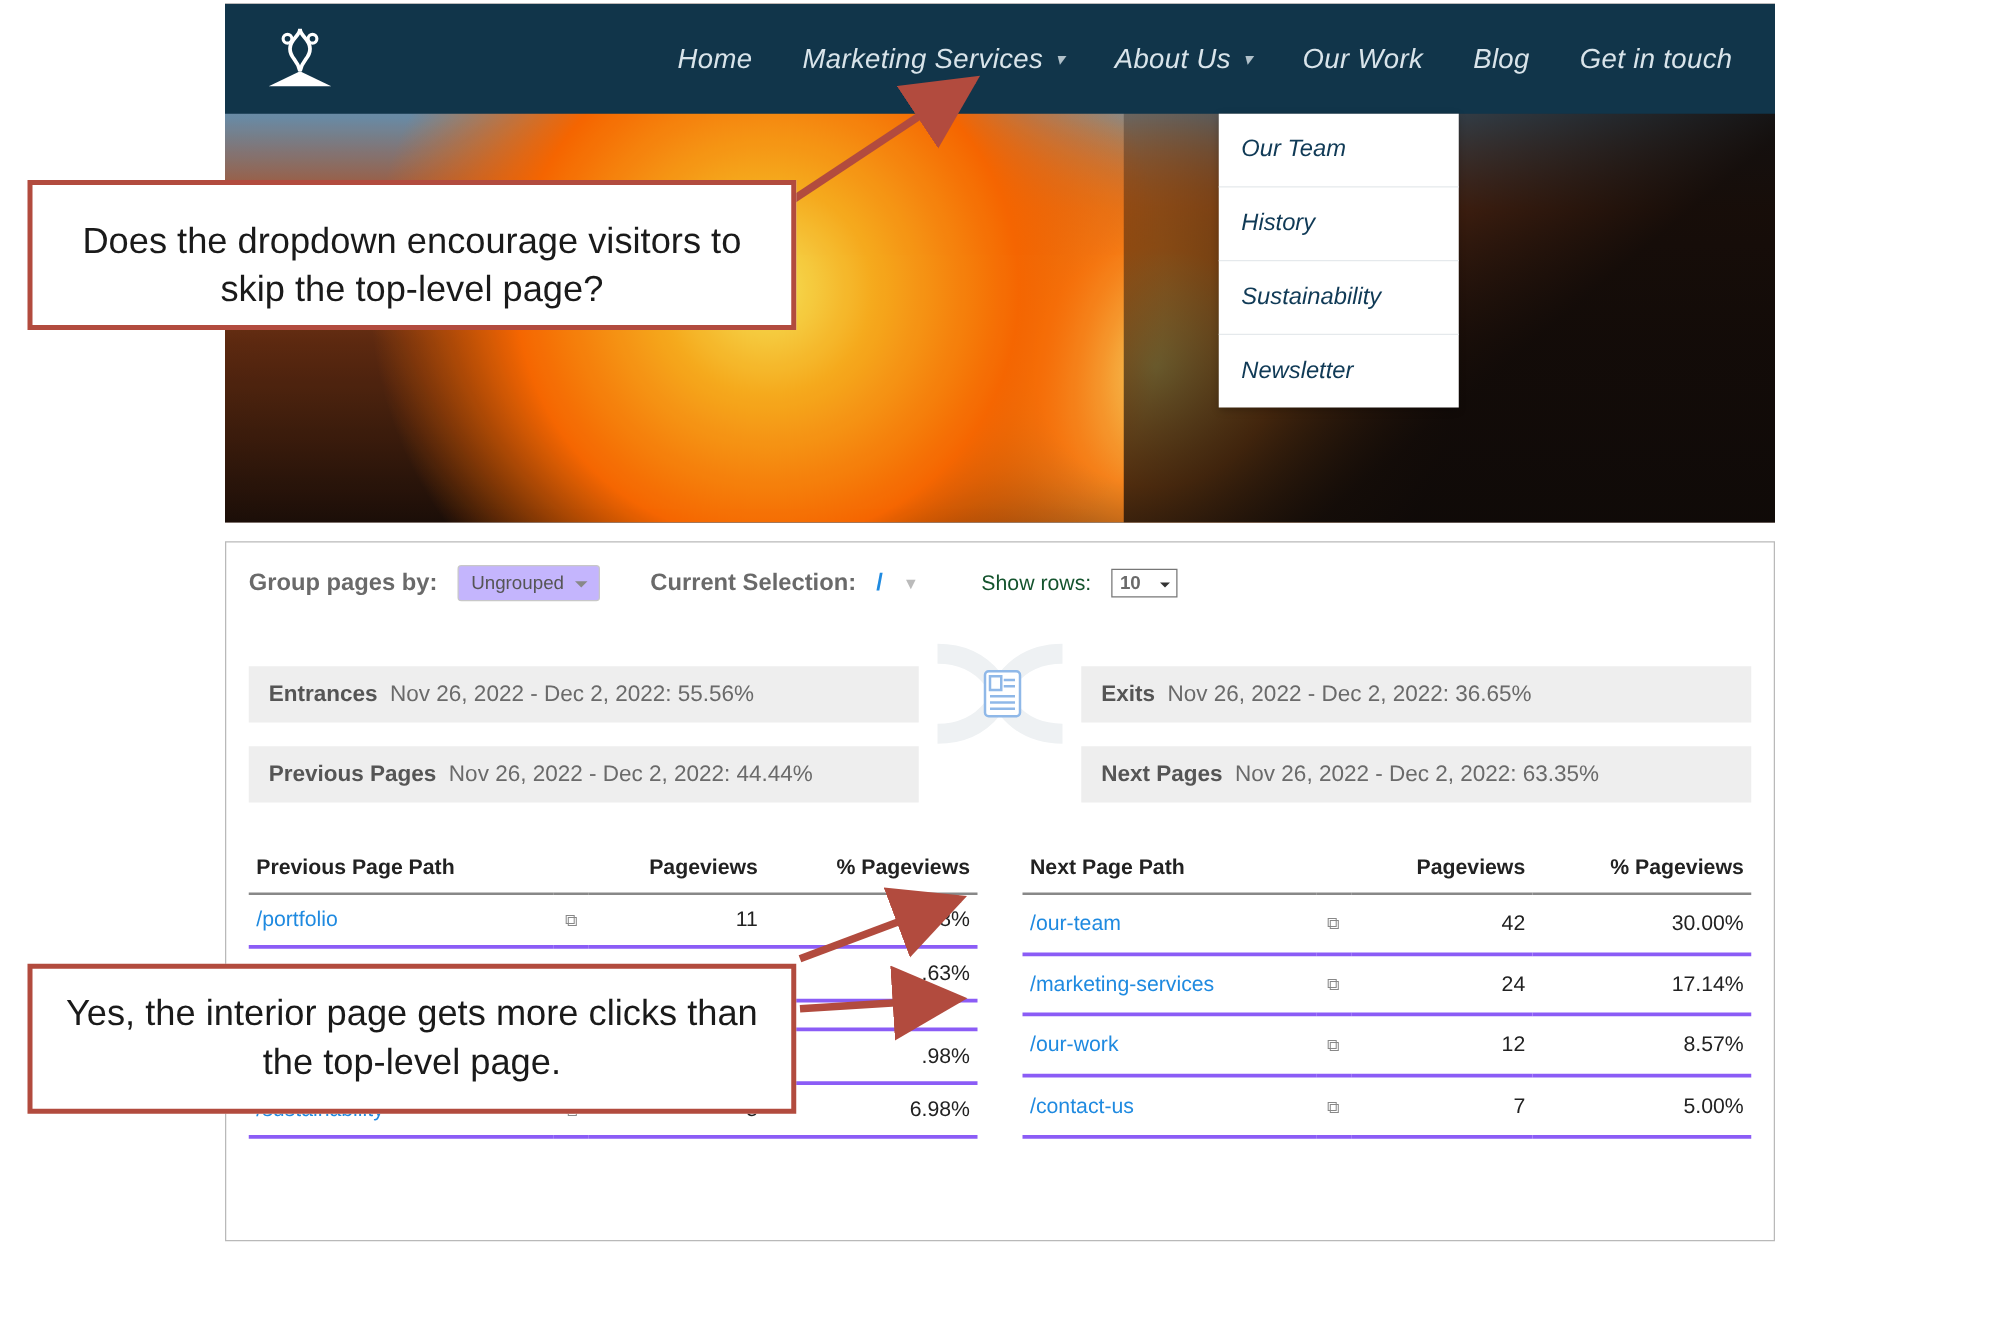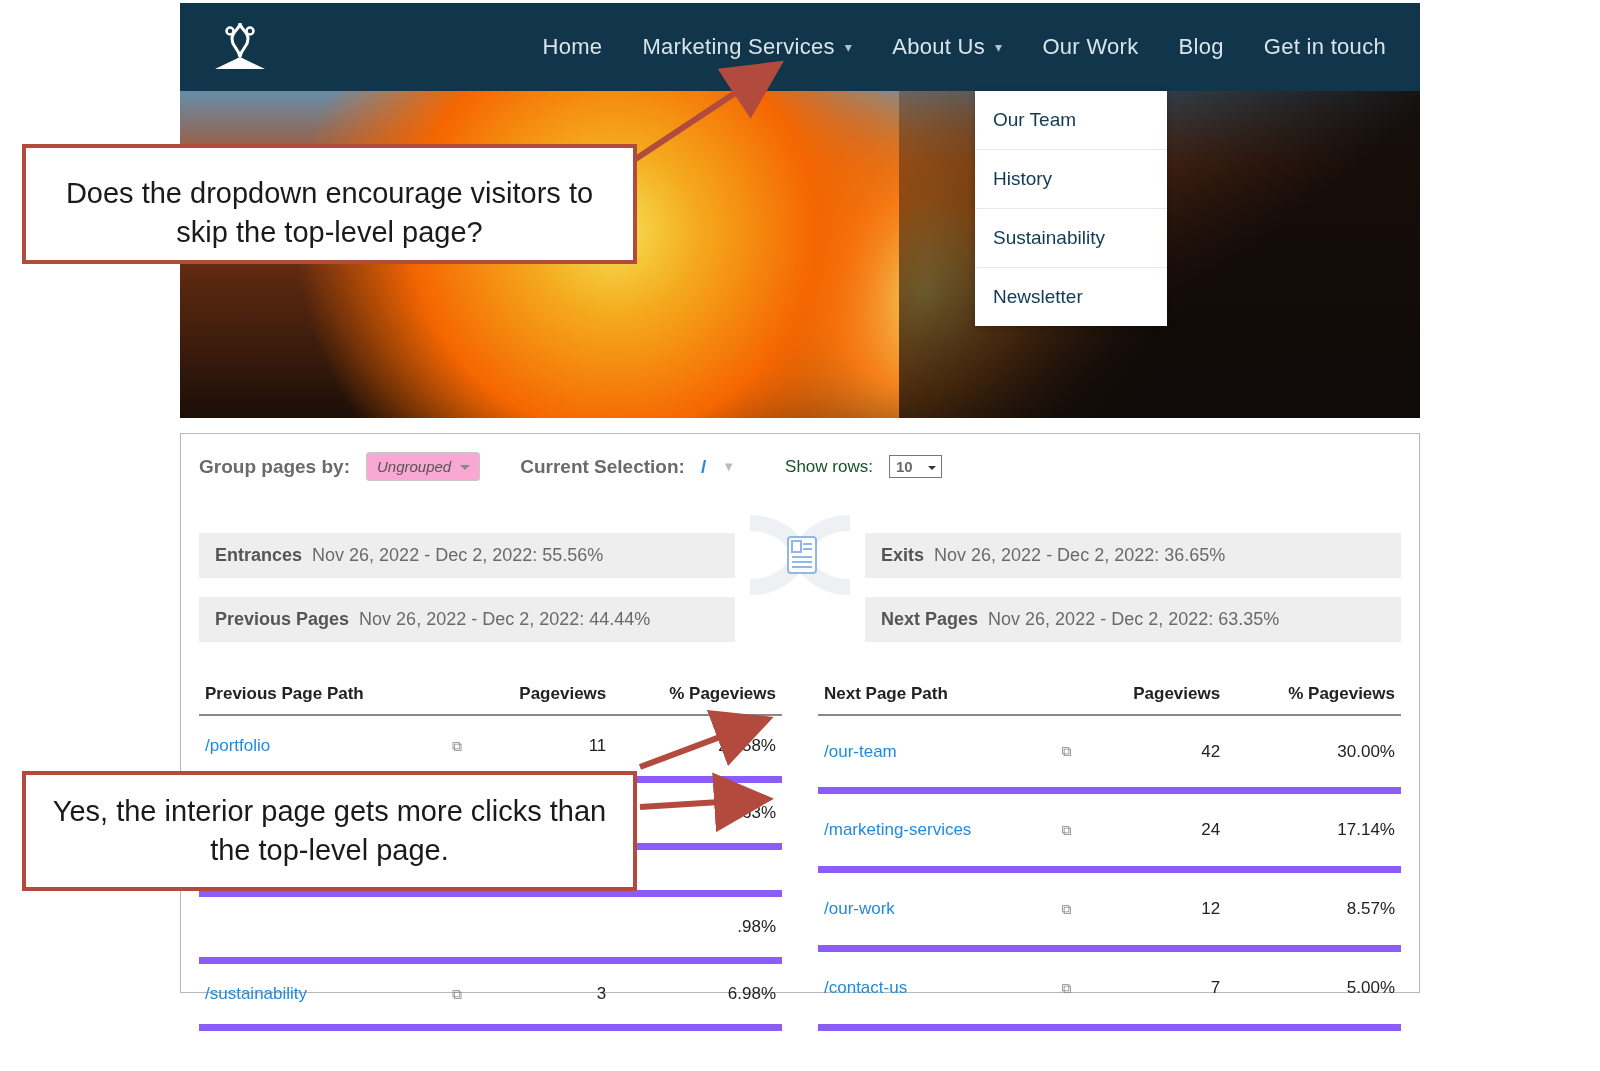--- a/index.html
+++ b/index.html
@@ -12,20 +12,21 @@
     overflow: hidden;
   }
 
   
   .site {
     position: absolute;
     left: 180px; top: 3px;
     width: 1240px; height: 415px;
     background: #3b2318;
     overflow: hidden;
+    font-style: italic;
   }
   
   .site-bg {
     position:absolute; inset:0;
     background:
       radial-gradient(circle at 35% 55%, #ffec5a 0%, #ffb21e 10%, #ff6a00 24%, rgba(255,106,0,0) 38%),
       radial-gradient(circle at 60% 70%, #ffe169 0%, #ff8a1e 12%, rgba(255,90,0,0) 30%),
       linear-gradient(180deg,#7fa6c5 0%, #6c91ac 22%, #b45121 40%, #5f2a10 65%, #1a0e08 100%);
     opacity:0.95;
   }
@@ -103,25 +104,24 @@
     color:#2c2c2c;
   }
   .toolbar {
     display:flex; align-items:center; gap:16px;
     font-size:19px;
     color:#6a6a6a;
     font-weight:600;
   }
   .toolbar .sel-path { color:#1f8ae0; }
   .dd {
-    background:#f9a8d4; border:1px solid #c8c8c8; border-radius:3px;
+    background:#c4b5fd; border:1px solid #c8c8c8; border-radius:3px;
     padding:5px 28px 5px 10px;
     font-size:15px; color:#555; font-weight:400;
     position:relative;
-    font-style:italic;
   }
   .dd::after {
     content:""; position:absolute; right:9px; top:50%;
     border:5px solid transparent; border-top-color:#888;
     transform:translateY(-2px);
   }
   .show-rows-lbl { font-size:17px; font-weight:400; color:#14532d; }
   .show-rows {
     border:1px solid #777; padding:2px 28px 2px 6px; font-size:15px;
     position:relative; background:#fff;
@@ -155,22 +155,22 @@
   }
   table { width:100%; border-collapse:collapse; font-size:17px; }
   th {
     text-align:left; font-weight:700; color:#222;
     padding:8px 6px 10px;
     border-bottom:2px solid #888;
     vertical-align:bottom;
   }
   th.num { text-align:right; }
   td {
-    padding:20px 6px;
-    border-bottom:7px solid #8b5cf6;
+    padding:10px 6px;
+    border-bottom:3px solid #8b5cf6;
     vertical-align:middle;
     margin-left:20px;
   }
   td.link { color:#1f8ae0; }
   td.num { text-align:right; color:#222; }
   .ext { width:28px; text-align:center; color:#888; font-size:14px; }
 
   
   .callout2 {
     position:absolute;

